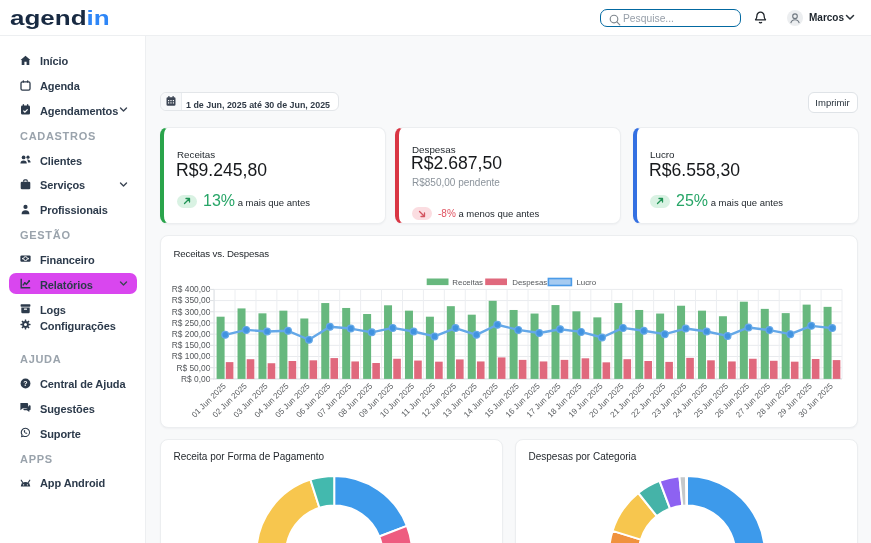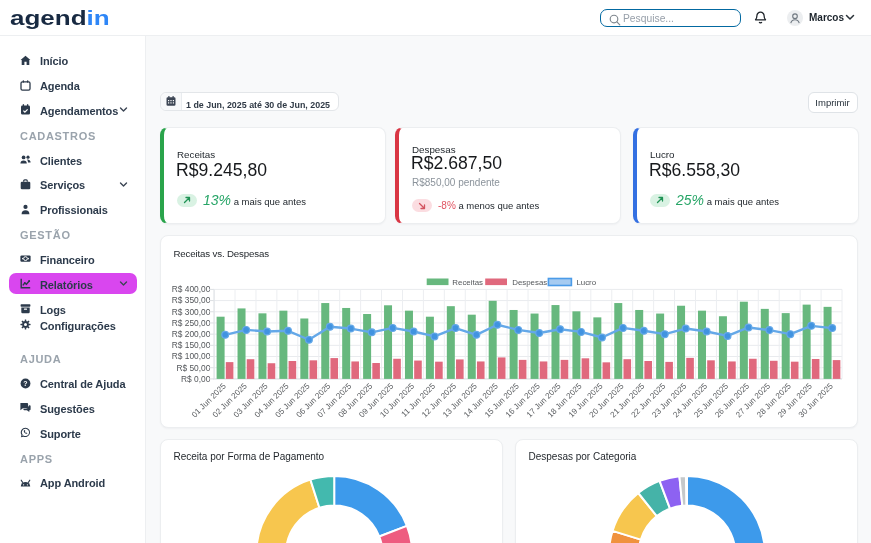--- a/index.html
+++ b/index.html
@@ -39,21 +39,21 @@
 
 .card { position:absolute; background:#fff; border:1px solid #eceef0; border-radius:8px; box-shadow:0 1px 2px rgba(16,24,40,.04); }
 .stat { top:91px; width:226px; height:96.5px; border-left-width:4px; border-left-style:solid; }
 .stat .lbl { position:absolute; left:13.5px; top:21.3px; font-size:9.8px; color:#23292f; }
 .stat .val { position:absolute; left:12.5px; top:32px; font-size:17.6px; font-weight:normal; color:#17191c; }
 .stat .pend { position:absolute; left:13.5px; top:48.5px; font-size:10px; color:#8b939b; }
 .stat .brow { position:absolute; left:13.5px; display:flex; align-items:center; gap:6px; font-size:9.5px; color:#23292f; }
 .badge { width:20px; height:13px; border-radius:6.5px; display:flex; align-items:center; justify-content:center; }
 .badge.up { background:#d9f2e3; }
 .badge.dn { background:#fbdde1; }
-.pct-up { color:#27a567; font-size:14px;font-style:italic; }
+.pct-up { color:#27a567; font-size:16px; }
 .pct-dn { color:#e05260; font-size:10px; }
 
 #chartcard { left:13.5px; top:198.5px; width:698.5px; height:193.5px; overflow:hidden; }
 #chartcard .ttl { position:absolute; left:13px; top:12px; font-size:9.7px; letter-spacing:-0.15px; color:#1f2429; }
 
 .dcard { top:403px; width:343px; height:112px; overflow:hidden; }
 .dcard .ttl { position:absolute; left:13px; top:11px; font-size:10px; color:#1f2429; }
 </style>
 </head>
 <body>
@@ -245,21 +245,21 @@
               <path d="M1.5 6.5 L6.3 1.7 M3 1.5 h3.5 v3.5" fill="none" stroke="#1f9254" stroke-width="1.3" stroke-linecap="round" stroke-linejoin="round"></path>
             </svg>
           </div>
         <span><span class="pct-up">13%</span> a mais que antes</span>
       </div>
     </div>
     <div class="card stat" style="left:248.5px; border-left-color:#d93644;">
       <div class="lbl" style="top:16px;">Despesas</div>
       <div class="val" style="top:25px;text-align:center;">R$2.687,50</div>
       <div class="pend">R$850,00 pendente</div>
-      <div class="brow" style="top:71px;">
+      <div class="brow" style="top:79px;">
         <div class="badge dn">
             <svg width="8" height="8" viewBox="0 0 8 8">
               <path d="M1.5 1.5 L6.3 6.3 M3 6.5 h3.5 v-3.5" fill="none" stroke="#d35460" stroke-width="1.3" stroke-linecap="round" stroke-linejoin="round"></path>
             </svg>
           </div>
         <span><span class="pct-dn">-8%</span> a menos que antes</span>
       </div>
     </div>
     <div class="card stat" style="left:486.5px; border-left-color:#3470e2;">
       <div class="lbl">Lucro</div>

